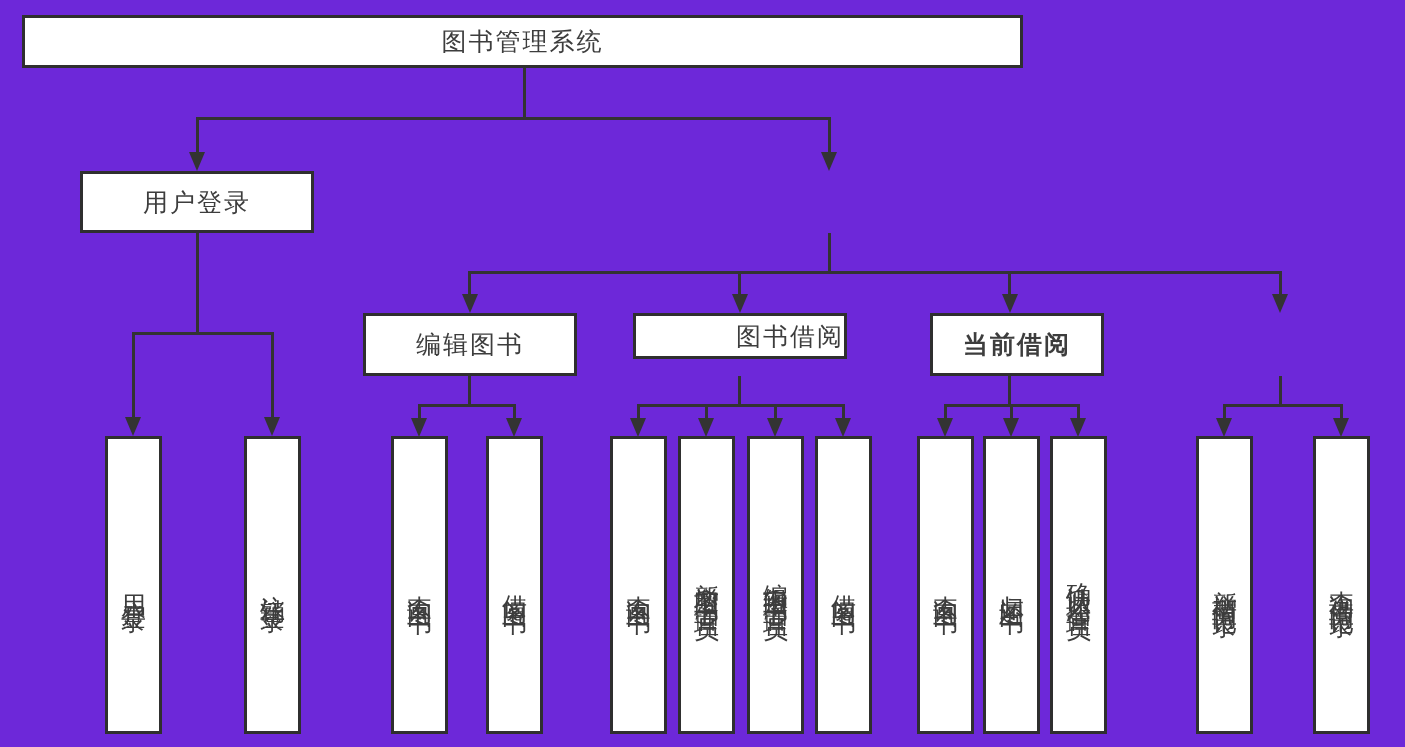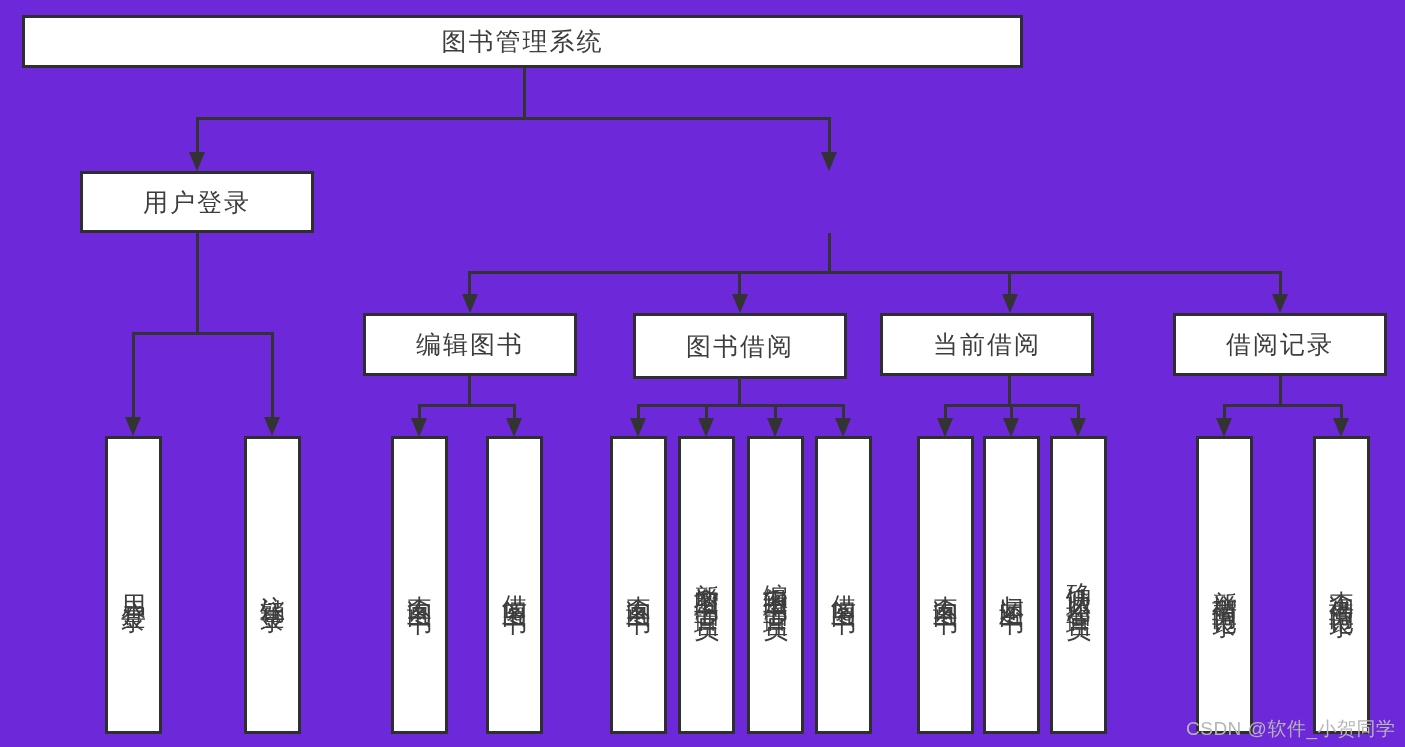--- a/index.html
+++ b/index.html
@@ -97,28 +97,25 @@
   <div class="vline" style="left:738px;top:271px;height:26px;"></div>
   <div class="arrowhead" style="left:732px;top:294px;"></div>
   <div class="vline" style="left:1008px;top:271px;height:26px;"></div>
   <div class="arrowhead" style="left:1002px;top:294px;"></div>
   <div class="vline" style="left:1279px;top:271px;height:26px;"></div>
   <div class="arrowhead" style="left:1272px;top:294px;"></div>
 
   <div class="box" style="left:363px;top:313px;width:214px;height:63px;">
     <span class="hlabel">编辑图书</span>
   </div>
-  <div class="box" style="left:633px;top:313px;width:214px;height:66px;">
+  <div class="box" style="left:633px;top:313px;width:214px;height:46px;justify-content:flex-end;">
     <span class="hlabel">图书借阅</span>
   </div>
-  <div class="box" style="left:880px;top:313px;width:214px;height:63px;">
+  <div class="box" style="left:930px;top:313px;width:174px;height:63px;font-weight:bold;">
     <span class="hlabel">当前借阅</span>
-  </div>
-  <div class="box" style="left:1173px;top:313px;width:214px;height:63px;">
-    <span class="hlabel">借阅记录</span>
   </div>
 
   <div class="vline" style="left:468px;top:376px;height:31px;"></div>
   <div class="hline" style="left:418px;top:404px;width:98px;"></div>
   <div class="vline" style="left:418px;top:404px;height:16px;"></div>
   <div class="arrowhead" style="left:411px;top:418px;"></div>
   <div class="vline" style="left:513px;top:404px;height:16px;"></div>
   <div class="arrowhead" style="left:506px;top:418px;"></div>
 
   <div class="vline" style="left:738px;top:376px;height:31px;"></div>
@@ -185,15 +182,14 @@
     <span class="vlabel">确认归还（管理员）</span>
   </div>
 
   <div class="box vbox" style="left:1196px;top:436px;width:57px;height:298px;">
     <span class="vlabel">新增借阅记录</span>
   </div>
   <div class="box vbox" style="left:1313px;top:436px;width:57px;height:298px;">
     <span class="vlabel">查询借阅记录</span>
   </div>
 
-  <div class="watermark">CSDN @软件_小贺同学</div>
 
 </div>
 
 </body></html>

